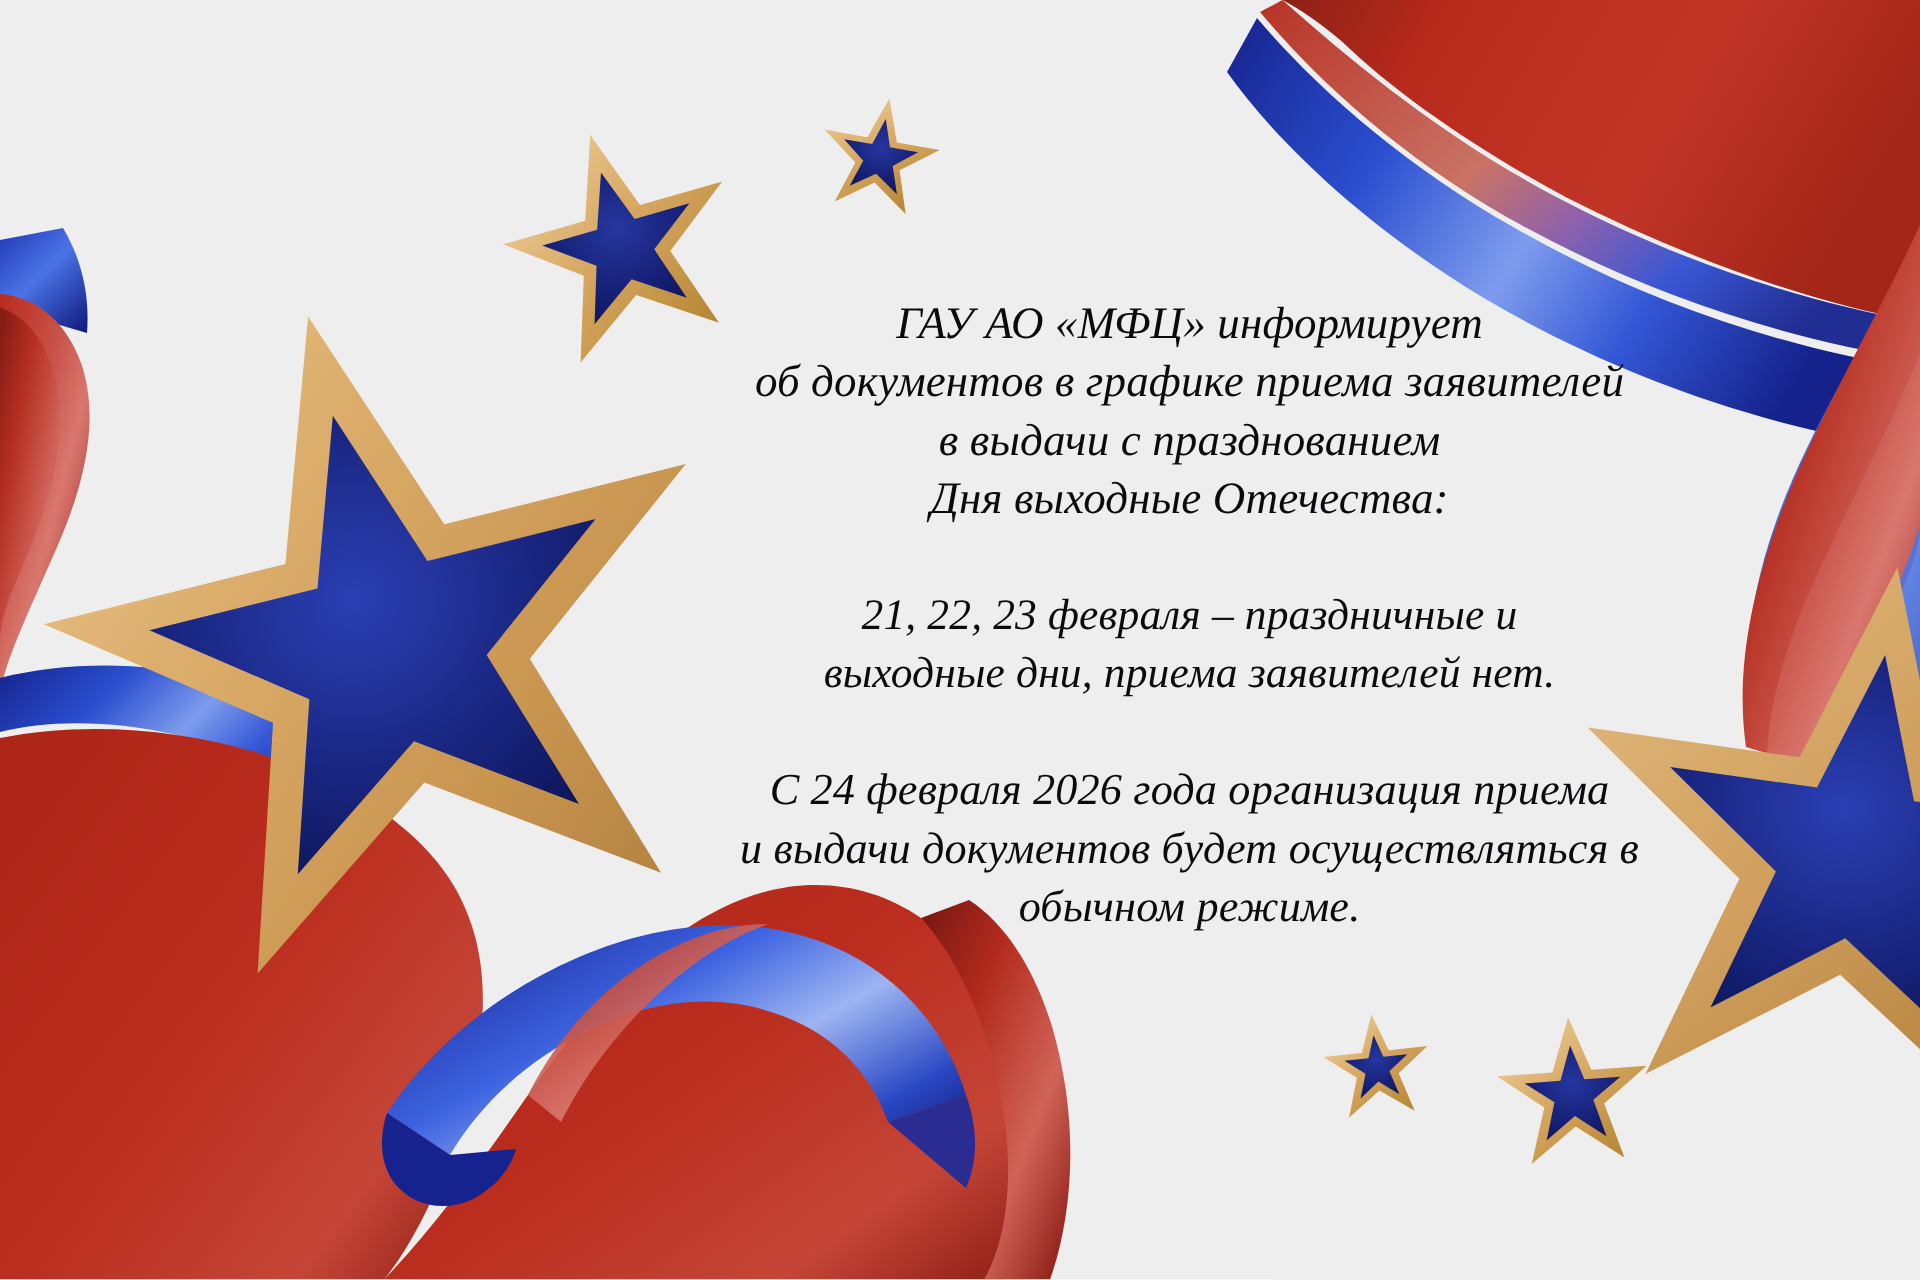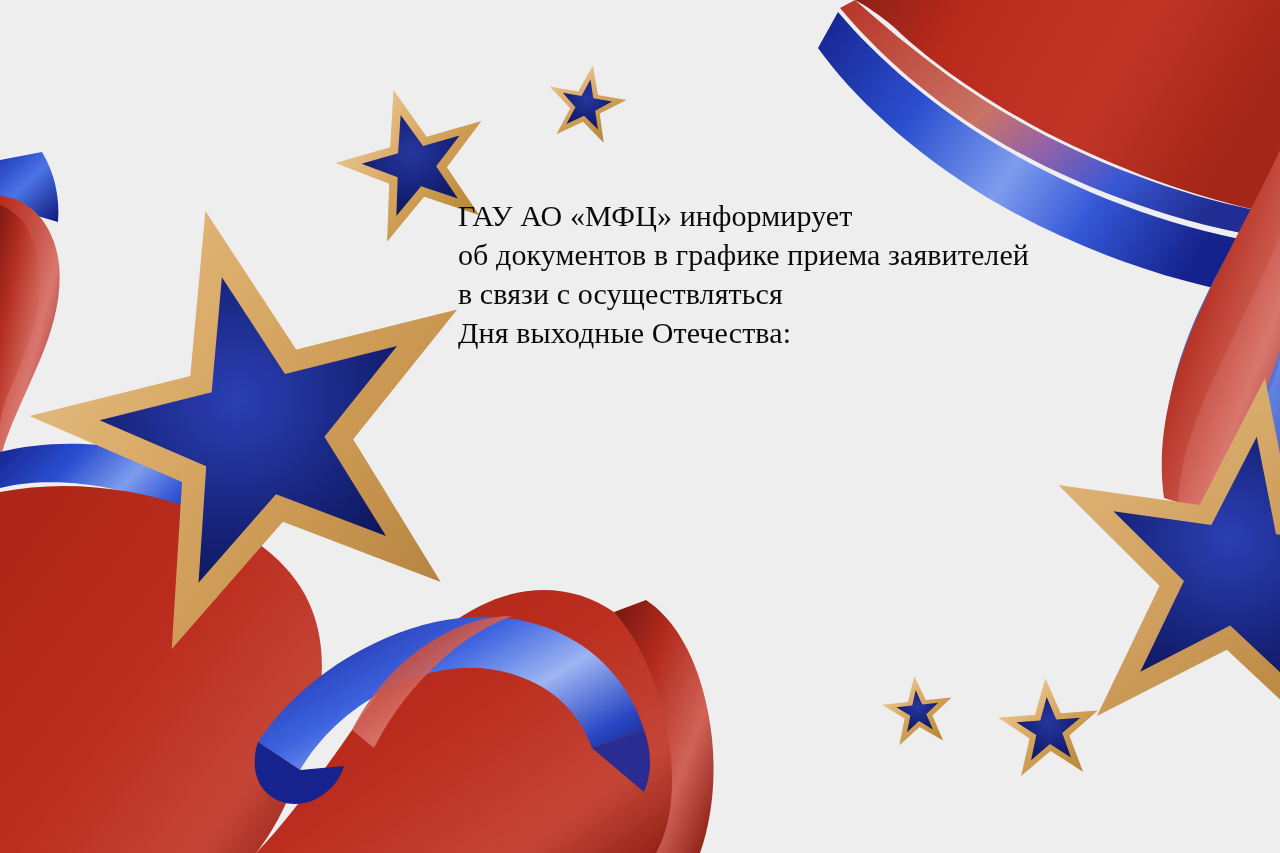--- a/index.html
+++ b/index.html
@@ -18,28 +18,30 @@
   }
   #art {
     position: absolute;
     inset: 0;
     width: 1280px;
     height: 853px;
     display: block;
   }
   #text-block {
     position: absolute;
-    left: 458px;
+    left: 433px;
     top: 196px;
     width: 720px;
+    text-align: center;
     color: #0b0b0d;
     font-size: 30px;
     line-height: 39px;
     z-index: 40;
     letter-spacing: 0.1px;
+    font-style: italic;
   }
   .para { margin: 0; }
   .para + .para { margin-top: 39px; }
   .line { display: block; white-space: nowrap; }
   #para-2 { font-size: 29px; }
   #para-3 { font-size: 29.5px; }
 </style>
 </head>
 <body>
 
@@ -238,18 +240,27 @@
                L -31 44 L -20 7 L -50 -16 L -13 -16 Z" fill="url(#goldB)"></path>
       <path d="M 0 -33 L 8 -10 L 32 -10 L 13 4 L 20 29 L 0 14
                L -20 29 L -13 4 L -32 -10 L -8 -10 Z" fill="url(#blueStarB)"></path>
     </g>
   </svg>
 
   <div id="text-block">
     <p class="para" id="para-1">
       <span class="line">ГАУ АО «МФЦ» информирует</span>
       <span class="line">об документов в графике приема заявителей</span>
-      <span class="line">в связи с осуществляться</span>
+      <span class="line">в выдачи с празднованием</span>
       <span class="line">Дня выходные Отечества:</span>
     </p>
+    <p class="para" id="para-2">
+      <span class="line">21, 22, 23 февраля – праздничные и</span>
+      <span class="line">выходные дни, приема заявителей нет.</span>
+    </p>
+    <p class="para" id="para-3">
+      <span class="line">С 24 февраля 2026 года организация приема</span>
+      <span class="line">и выдачи документов будет осуществляться в</span>
+      <span class="line">обычном режиме.</span>
+    </p>
   </div>
 
 </div>
 
 </body></html>

